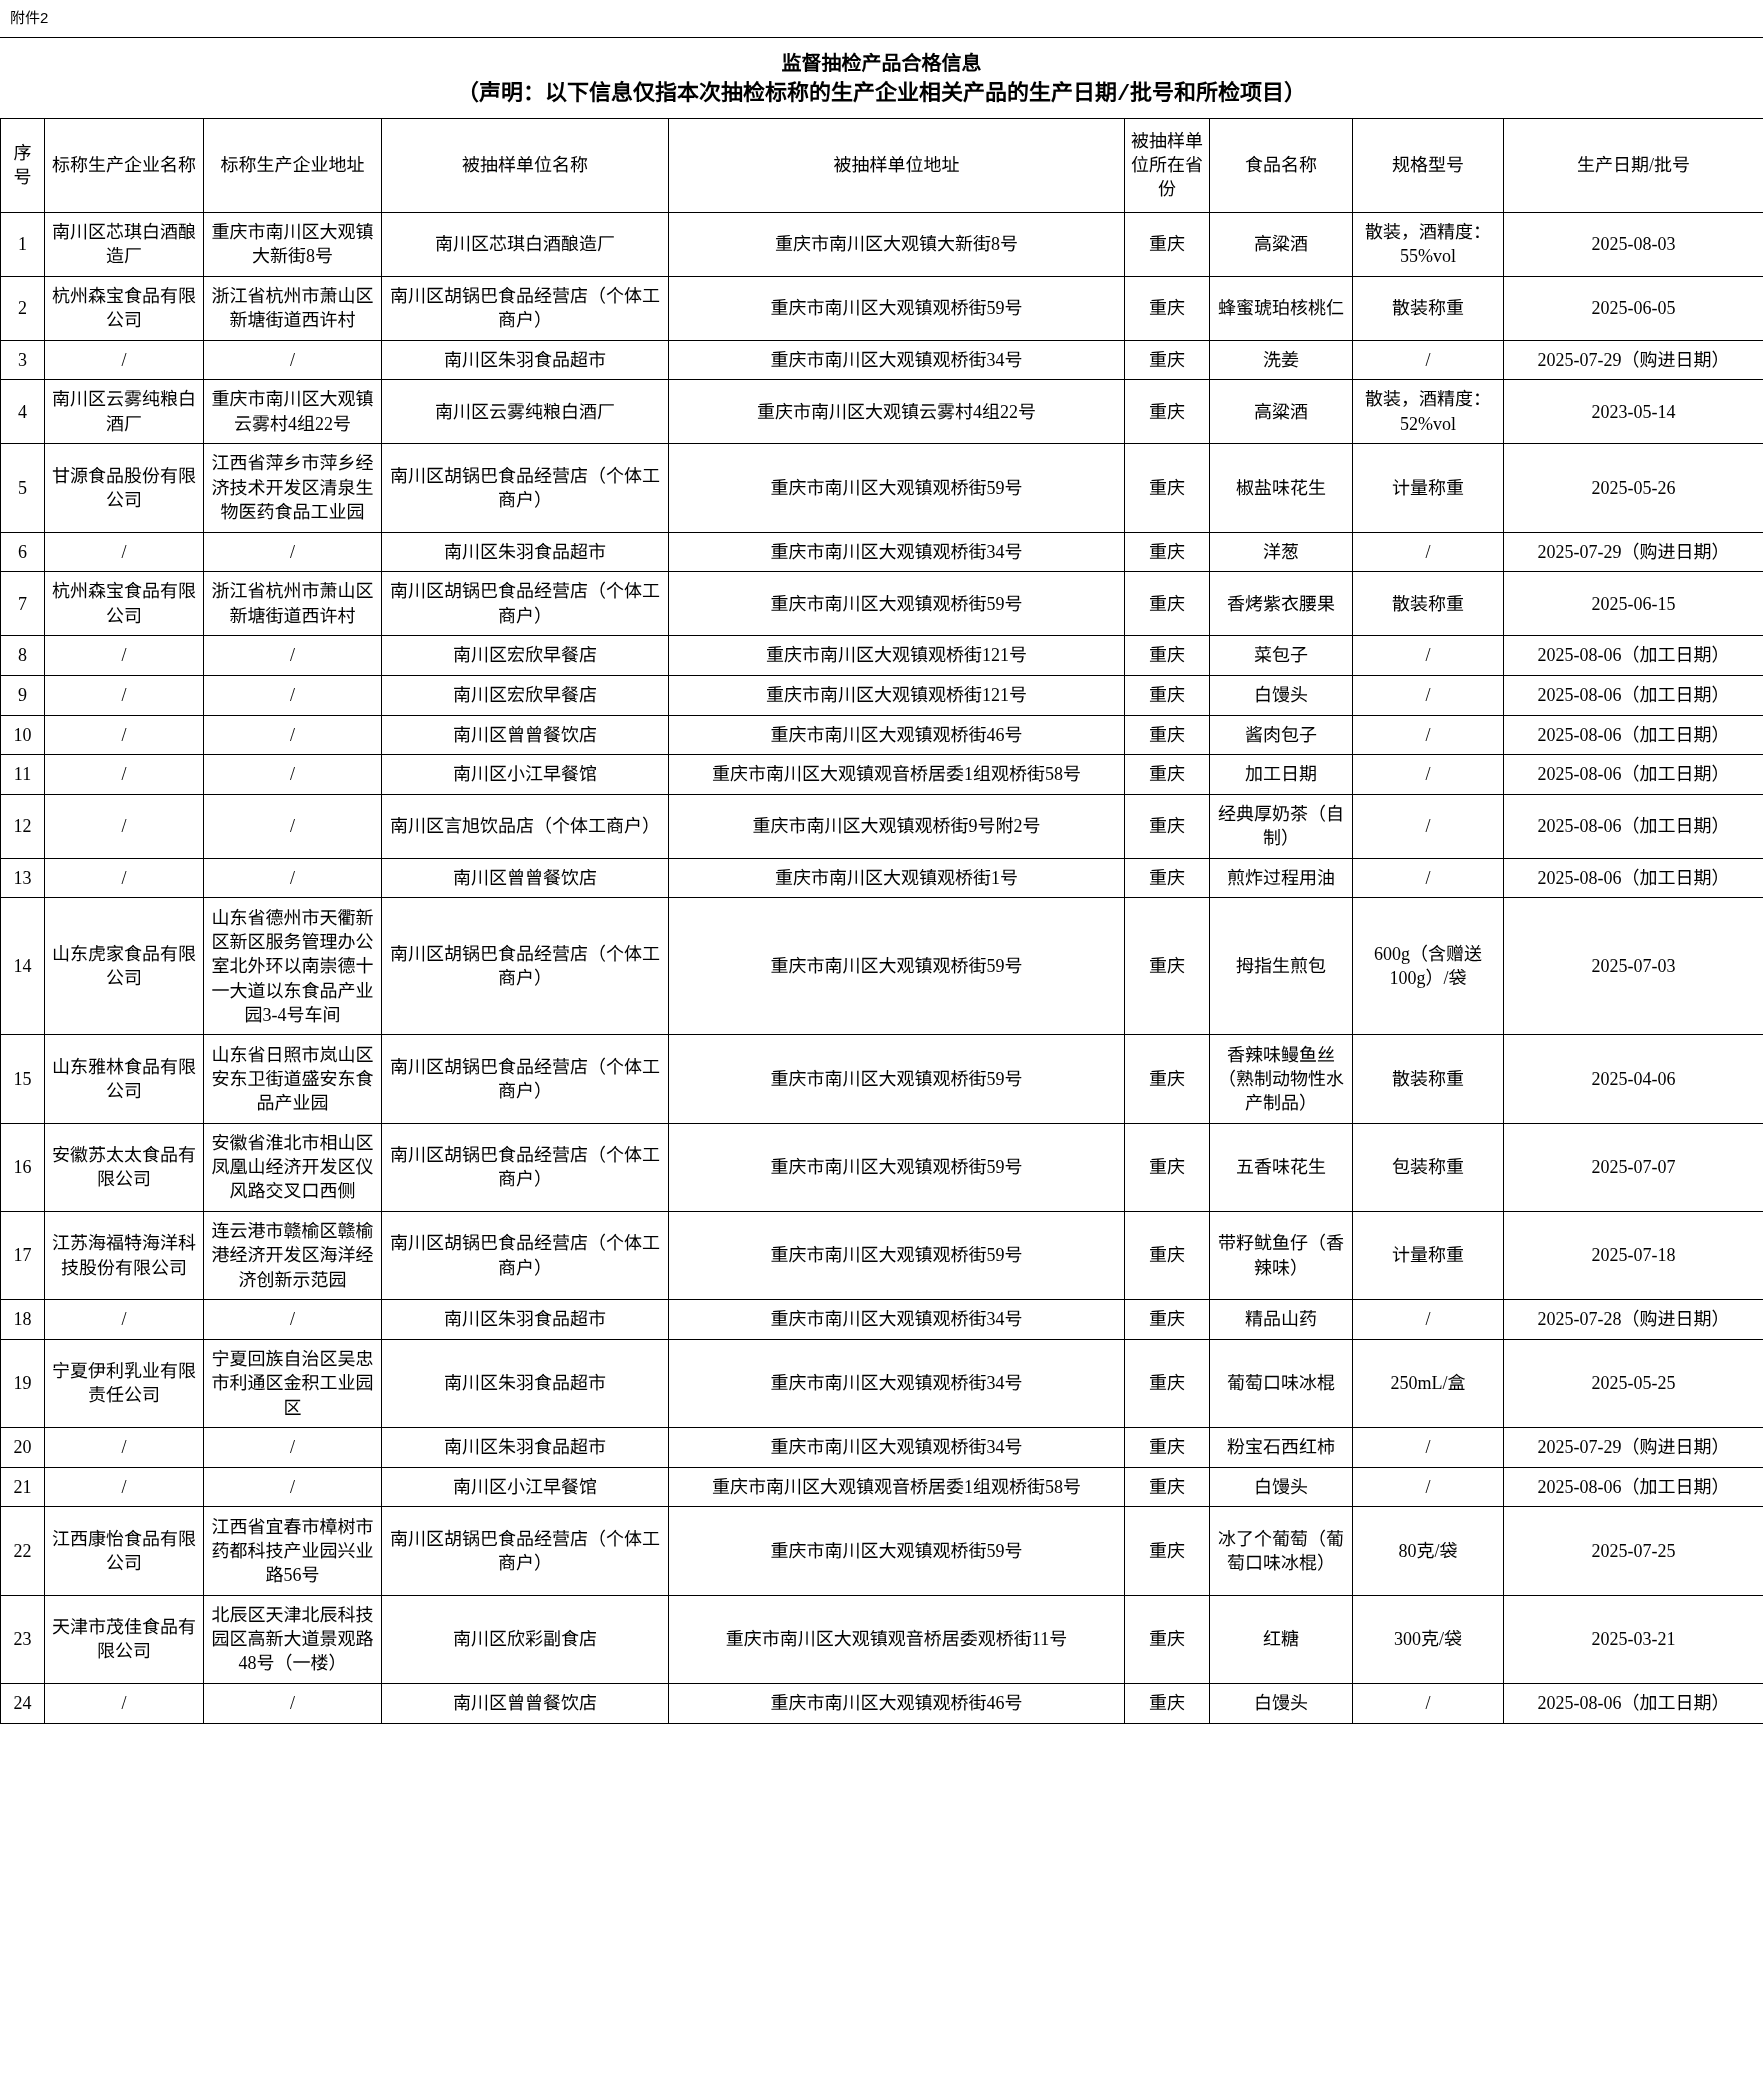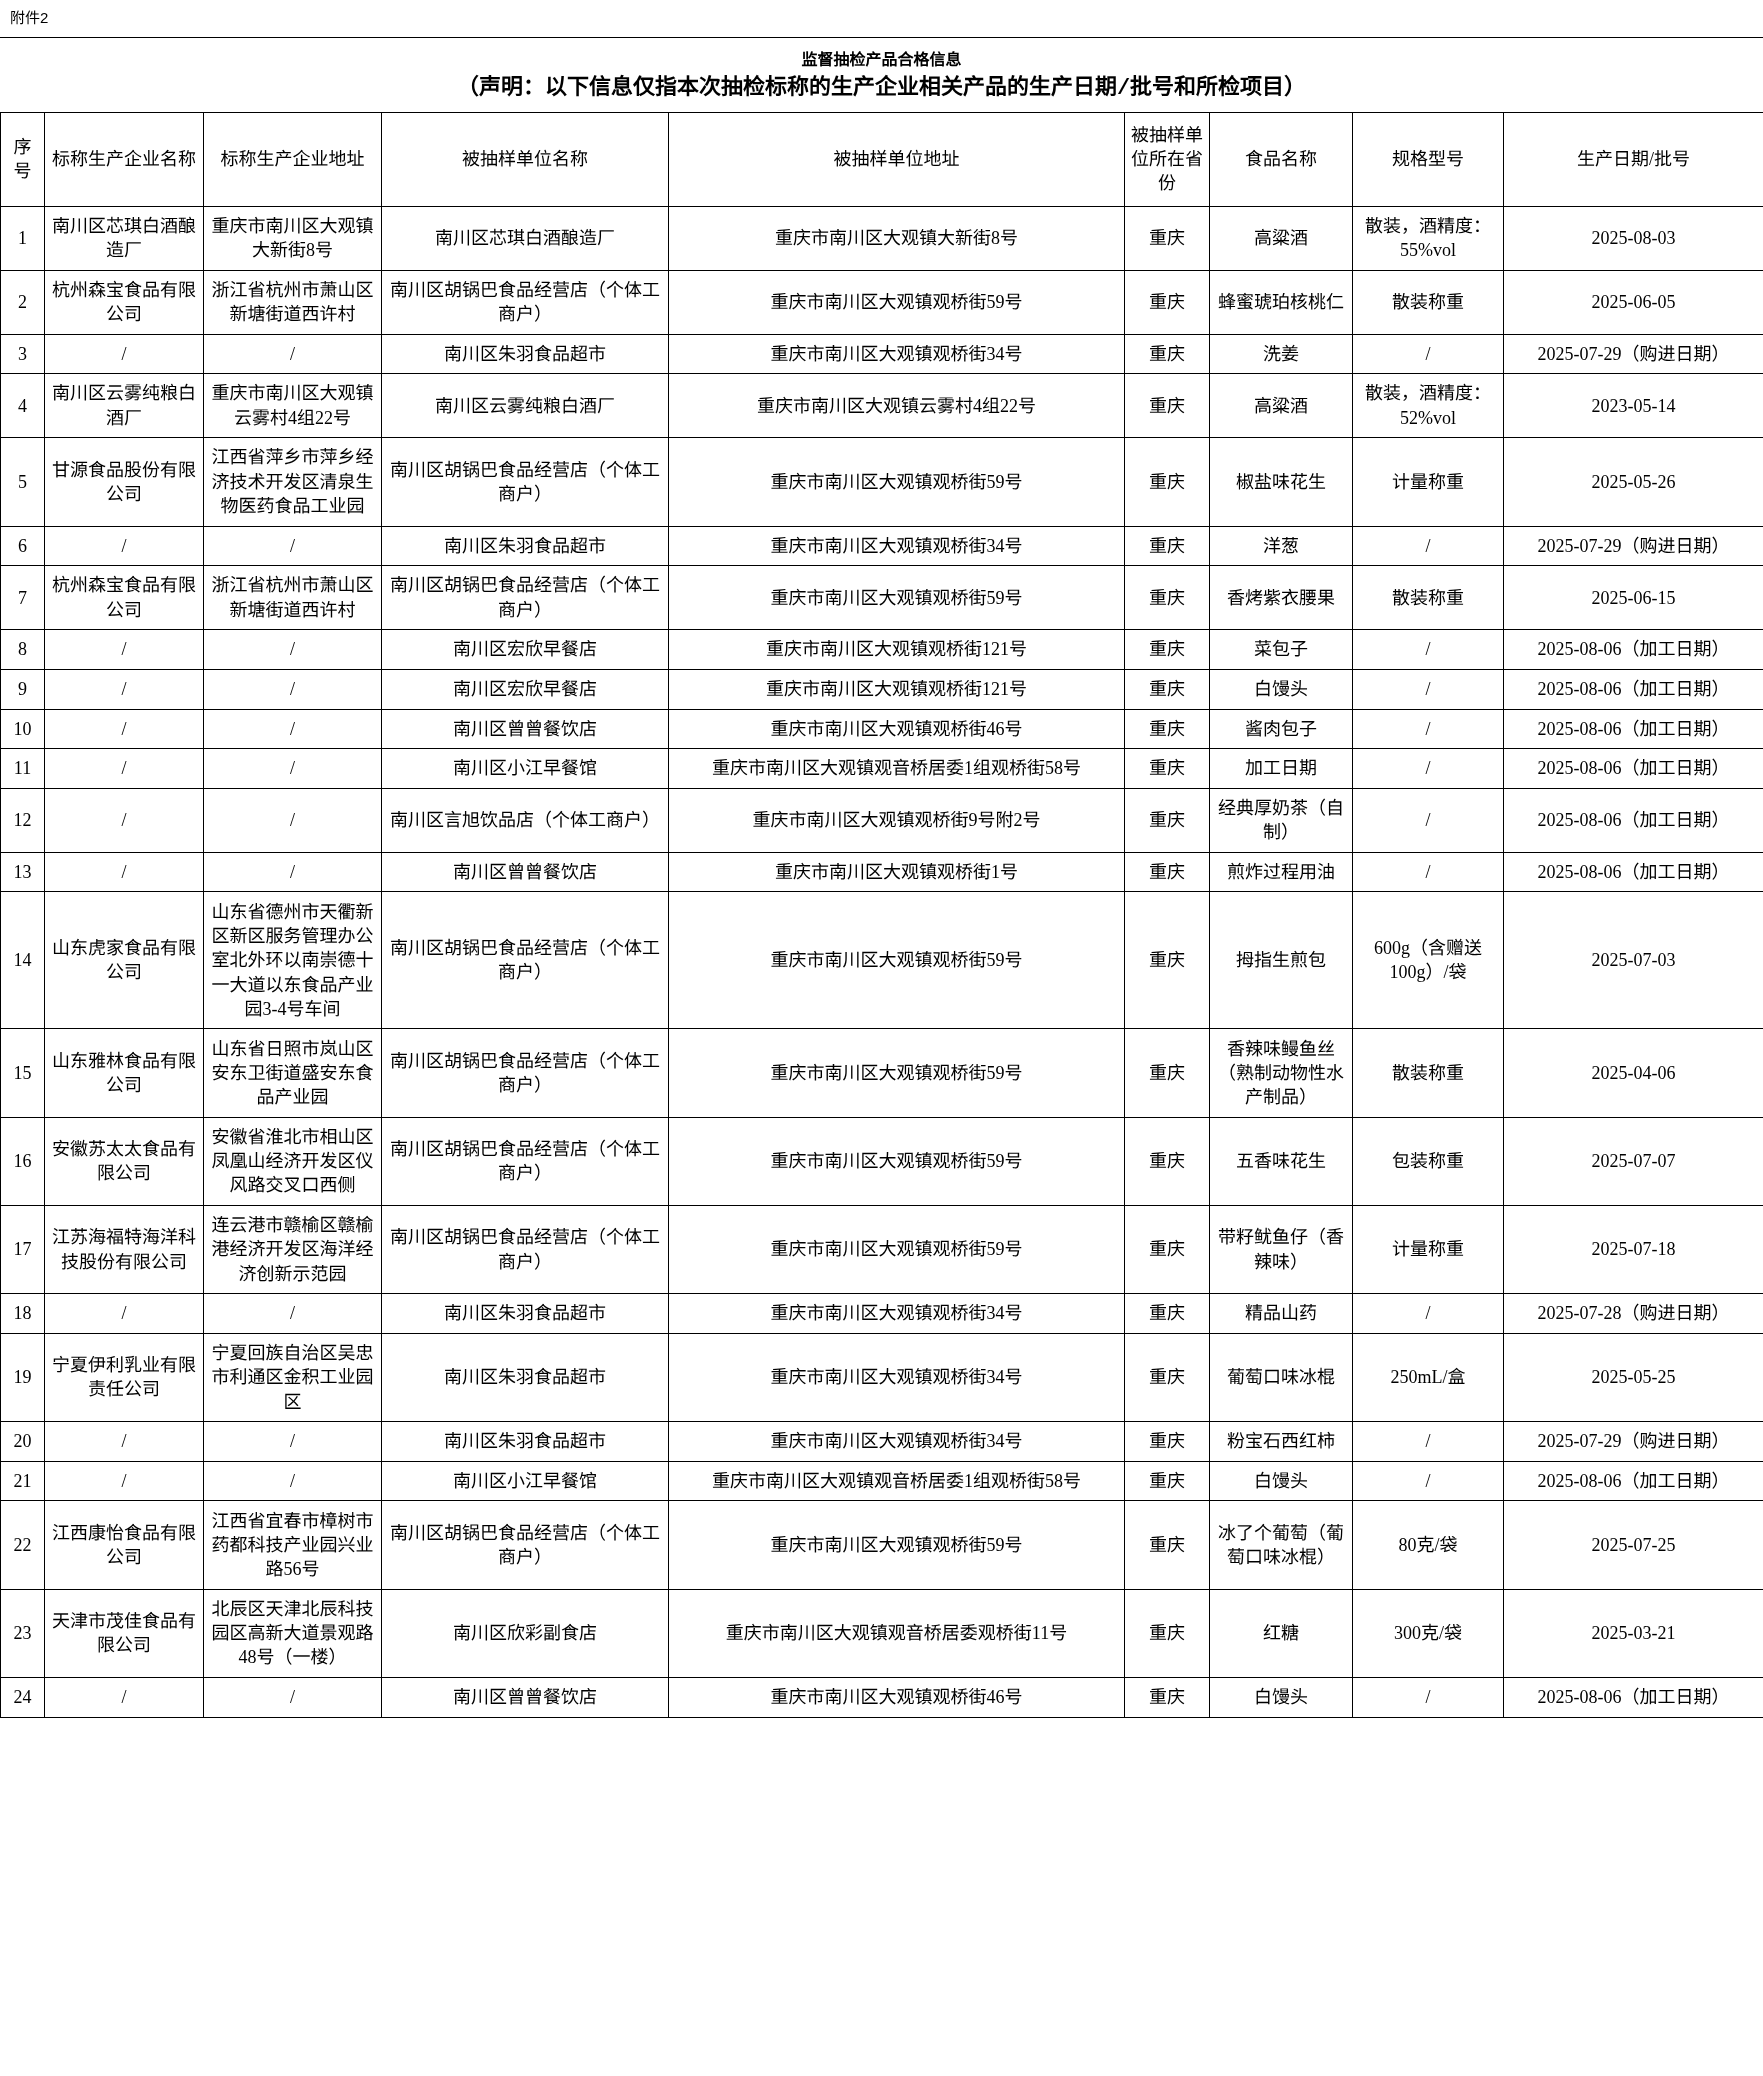--- a/index.html
+++ b/index.html
@@ -22,21 +22,21 @@
     font-size: 15px;
     padding: 8.6px 0 10px 10px;
     border-bottom: 0.7px solid #000;
     line-height: 1.2;
   }
   .title-block {
     text-align: center;
     padding: 10px 0 7.2px 0;
   }
   .doc-title {
-    font-size: 16px;
+    font-size: 20px;
     font-weight: bold;
     line-height: 1.5;
     font-family: "Liberation Sans", sans-serif;
   }
   .doc-subtitle {
     font-size: 22px;
     font-weight: bold;
     line-height: 1.5;
     font-family: Liberation Mono, monospace;
   }

